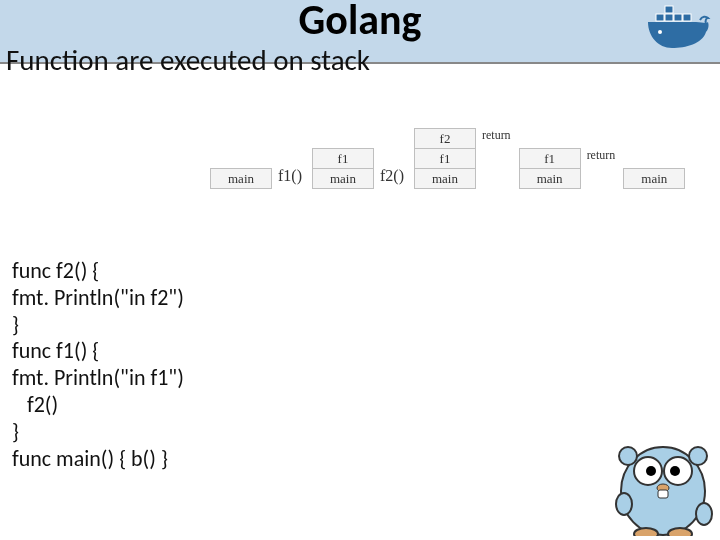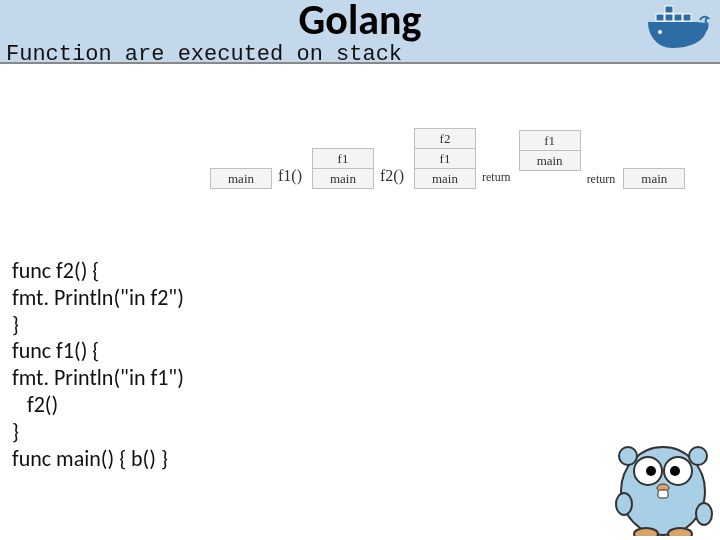--- a/index.html
+++ b/index.html
@@ -26,23 +26,22 @@
     width: 720px;
     text-align: center;
     font-size: 42px;
     font-weight: bold;
     color: #000;
   }
   .subtitle {
     position: absolute;
     top: 42px;
     left: 6px;
-    font-size: 22px;
+    font-size: 29px;
     color: #111;
-    font-family: Liberation Mono, monospace;
   }
   .docker {
     position: absolute;
     top: 4px;
     right: 8px;
   }
   .code {
     position: absolute;
     top: 258px;
     left: 12px;
@@ -87,21 +86,20 @@
     color: #333;
     padding: 0 2px 4px 2px;
     align-self: flex-end;
   }
   .ret {
     font-size: 12px;
     font-family: Georgia, serif;
     color: #333;
     align-self: flex-start;
     padding: 0 0 2px 2px;
-    margin-top: 42px;
   }
   .gopher {
     position: absolute;
     right: 2px;
     bottom: 0px;
   }
 </style>
 </head>
 <body>
 

